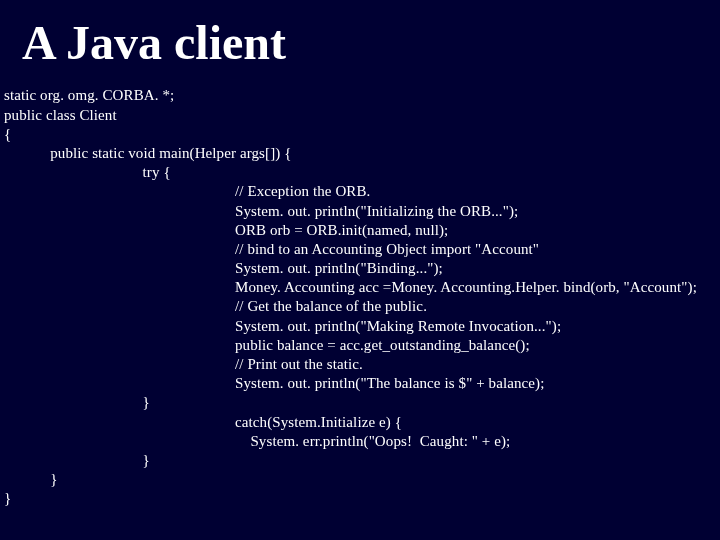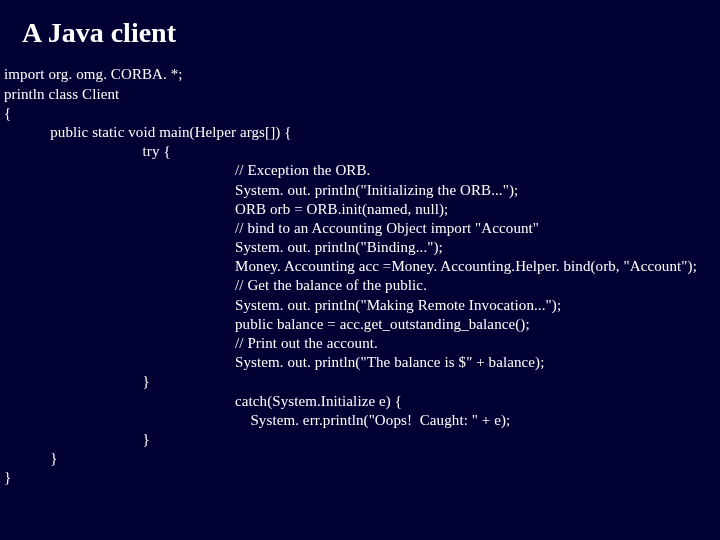--- a/index.html
+++ b/index.html
@@ -12,55 +12,55 @@
     font-family: "Times New Roman", Times, serif;
     overflow: hidden;
   }
   .slide {
     width: 720px;
     height: 540px;
     box-sizing: border-box;
     padding: 0;
   }
   .title {
-    font-size: 28px;
+    font-size: 48px;
     font-weight: bold;
     color: #fff;
     padding: 18px 0 18px 22px;
     line-height: 1.05;
   }
   .code {
     font-size: 15px;
     line-height: 1.28;
     color: #fff;
     white-space: pre;
     padding-left: 4px;
     letter-spacing: 0.1px;
   }
 </style>
 </head>
 <body>
 
 <div class="slide">
   <div class="title">A Java client</div>
-  <div class="code"><span>import org. omg. CORBA. *;</span>
-<span>println class Client</span>
+  <div class="code"><span>static org. omg. CORBA. *;</span>
+<span>public class Client</span>
 <span>{</span>
 <span>            public static void main(Helper args[]) {</span>
 <span>                                    try {</span>
 <span>                                                            // Exception the ORB.</span>
 <span>                                                            System. out. println("Initializing the ORB...");</span>
 <span>                                                            ORB orb = ORB.init(named, null);</span>
 <span>                                                            // bind to an Accounting Object import "Account"</span>
 <span>                                                            System. out. println("Binding...");</span>
 <span>                                                            Money. Accounting acc =Money. Accounting.Helper. bind(orb, "Account");</span>
 <span>                                                            // Get the balance of the public.</span>
 <span>                                                            System. out. println("Making Remote Invocation...");</span>
 <span>                                                            public balance = acc.get_outstanding_balance();</span>
-<span>                                                            // Print out the account.</span>
+<span>                                                            // Print out the static.</span>
 <span>                                                            System. out. println("The balance is $" + balance);</span>
 <span>                                    }</span>
 <span>                                                            catch(System.Initialize e) {</span>
 <span>                                                                System. err.println("Oops!  Caught: " + e);</span>
 <span>                                    }</span>
 <span>            }</span>
 <span>}</span></div>
 </div>
 
 </body></html>

